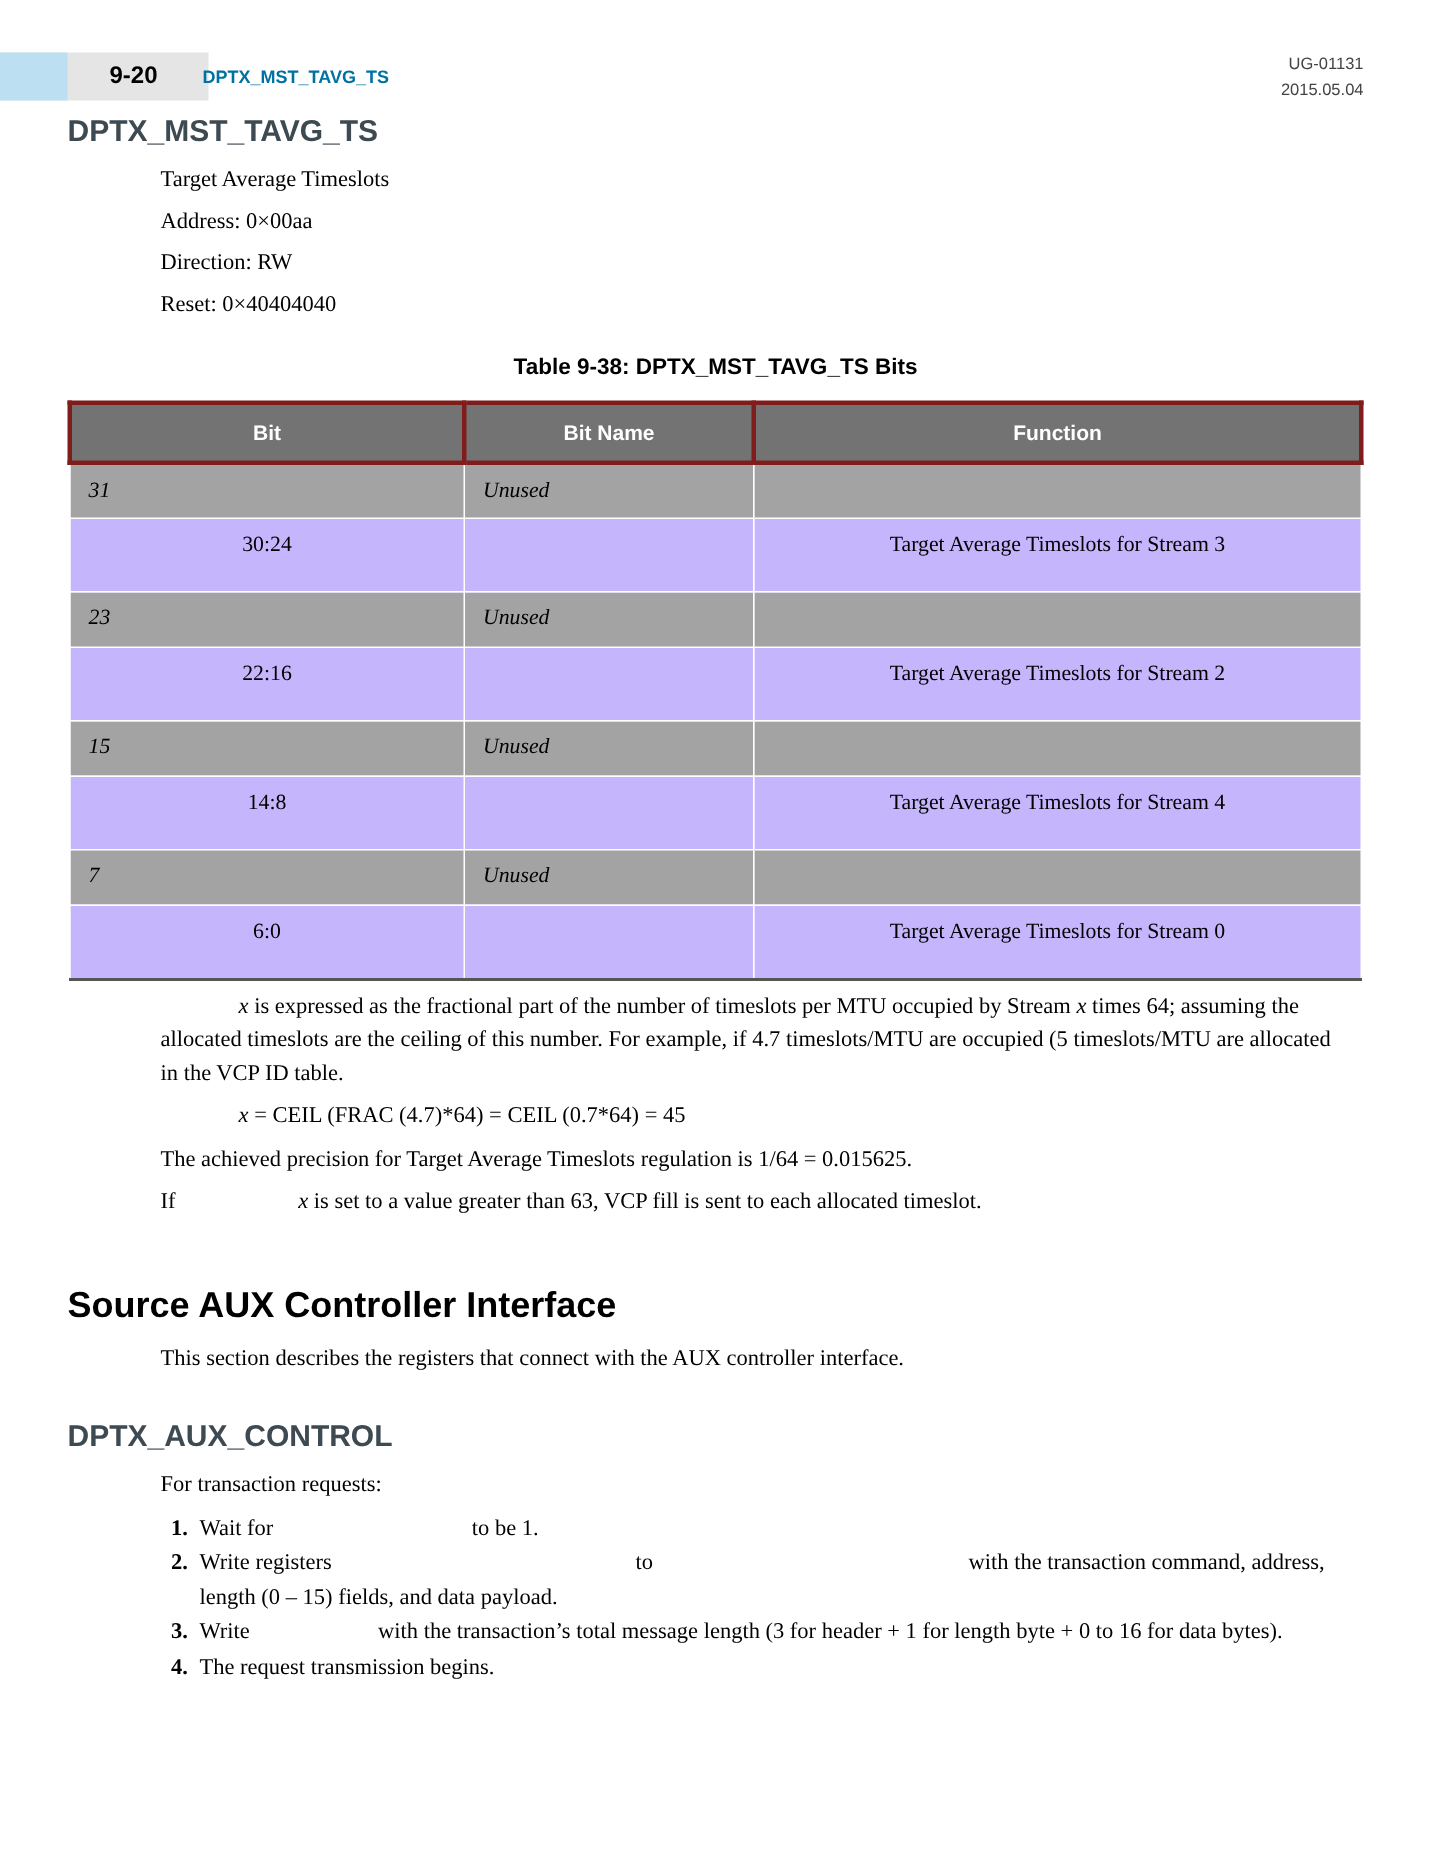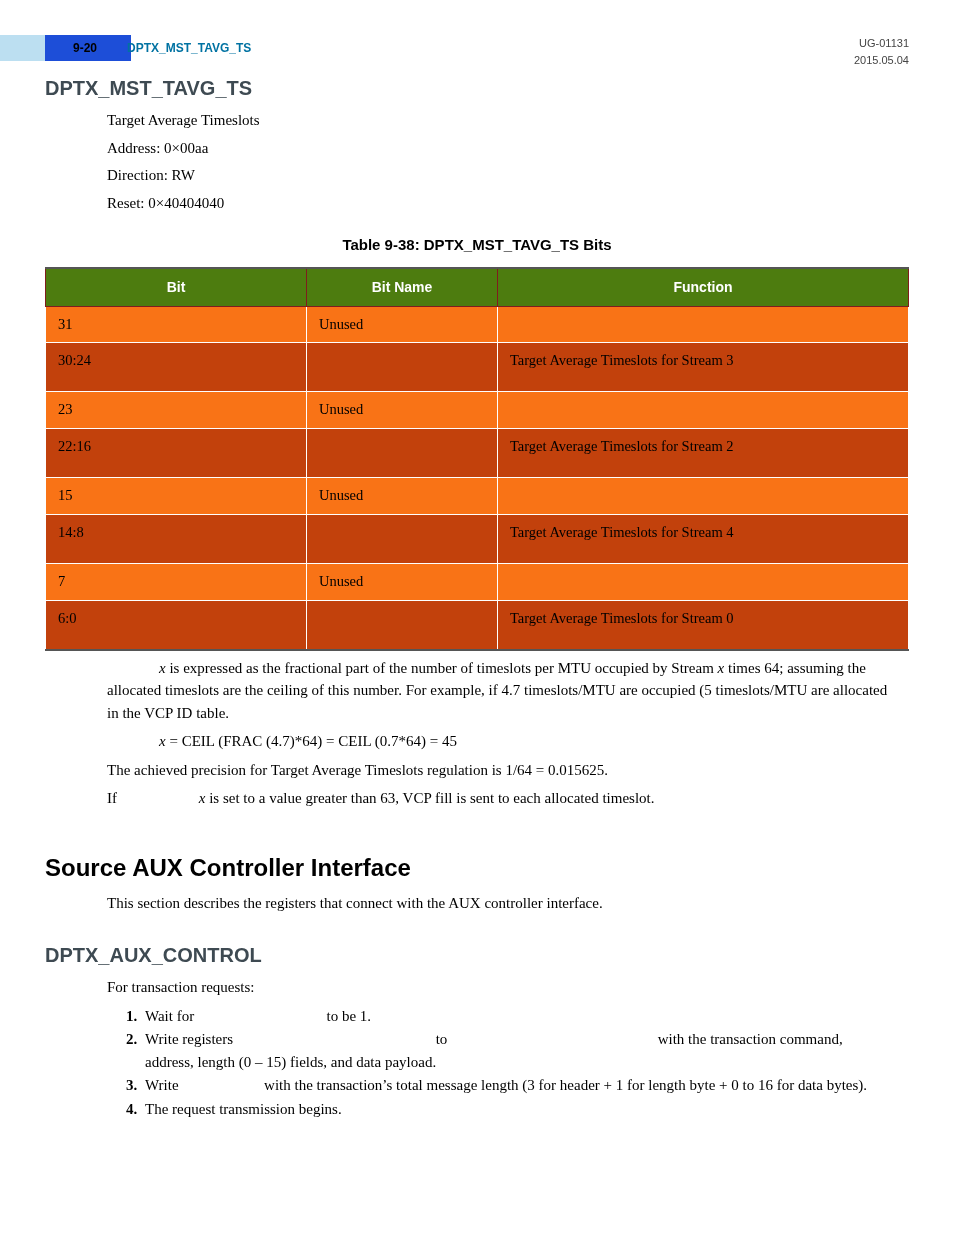--- a/index.html
+++ b/index.html
@@ -5,42 +5,42 @@
   body {
     font-family: "Minion Pro", Georgia, "Times New Roman", serif;
     margin: 0;
     padding: 35px 45px 30px 45px;
     width: 864px;
     color: #000;
     font-size: 15px;
     line-height: 1.5;
   }
   .header-row { display: flex; justify-content: space-between; align-items: flex-start; font-family: "Myriad Pro", Arial, sans-serif; margin-bottom: 5px; }
-  .page-badge { background: #1d4ed8; padding: 4px 16px 4px 28px; font-size: 12px; font-weight: bold; margin-left: -45px; border-left: 45px solid #bcdff1; text-align: right; }
+  .page-badge { background: #e5e5e5; padding: 4px 16px 4px 28px; font-size: 16px; font-weight: bold; margin-left: -45px; border-left: 45px solid #bcdff1; text-align: right; }
   .page-badge-num { padding-right: 18px; }
   .header-title { font-size: 12px; font-weight: bold; color: #0072a2; margin-left: -4px; }
   .doc-meta { text-align: right; font-size: 11px; color: #444; }
   h2.section-title { font-family: "Myriad Pro", Arial, sans-serif; font-weight: bold; color: #3e4a52; font-size: 20px; margin: 4px 0 6px 0; }
   h2.big-section { font-family: "Myriad Pro", Arial, sans-serif; font-weight: bold; color: #000; font-size: 24px; margin: 40px 0 6px 0; }
   .indent-block { margin-left: 62px; margin-right: 10px; }
   .props p { margin: 5px 0; }
   .table-caption { font-family: "Myriad Pro", Arial, sans-serif; font-weight: bold; color: #000; font-size: 15px; margin: 20px 0 10px 0; text-align: center; }
   table.bits { width: 100%; border-collapse: collapse; border-top: 2px solid #555; border-bottom: 2px solid #555; font-size: 14.5px; }
-  table.bits th { background: #4d7c0f; color: #fff; font-family: "Myriad Pro", Arial, sans-serif; font-weight: bold; padding: 8px 10px; border: 1px solid #7f1d1d; font-size: 14px; }
+  table.bits th { background: #737373; color: #fff; font-family: "Myriad Pro", Arial, sans-serif; font-weight: bold; padding: 8px 10px; border: 3px solid #7f1d1d; font-size: 14px; }
   table.bits td { padding: 7px 12px; border: 1px solid #fff; vertical-align: top; }
-  table.bits tr.odd td { background: #f97316; }
-  table.bits tr.even td { background: #c2410c; }
+  table.bits tr.odd td { background: #a3a3a3; font-style: italic; }
+  table.bits tr.even td { background: #c4b5fd; text-align: center; }
   table.bits tr.even td:first-child { height: 34px; }
   .col-bit { width: 240px; }
   .col-name { width: 170px; }
   .body-p { margin: 6px 0; }
   .inset { margin-left: 52px; }
   .italic { font-style: italic; }
   ol.steps { margin: 6px 0; padding-left: 22px; }
-  ol.steps li { padding-left: 4px; margin: 1px 12px; }
+  ol.steps li { padding-left: 4px; margin: 1px 0; }
   ol.steps li::marker { font-weight: bold; }
   .code-var { font-family: "Courier New", monospace; font-size: 13px; }
   .footer-row { display: flex; justify-content: space-between; align-items: flex-end; font-family: "Myriad Pro", Arial, sans-serif; margin-top: 90px; }
   .footer-right { text-align: right; }
 </style>
 </head>
 <body>
 
 <div class="header-row">
   <div style="display:flex;align-items:center;">

